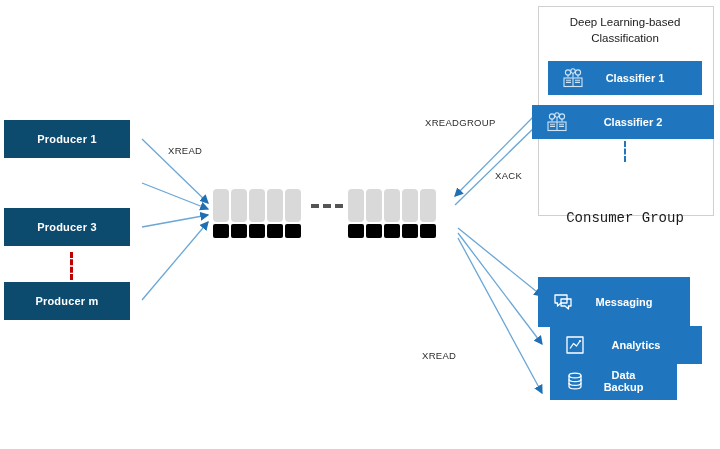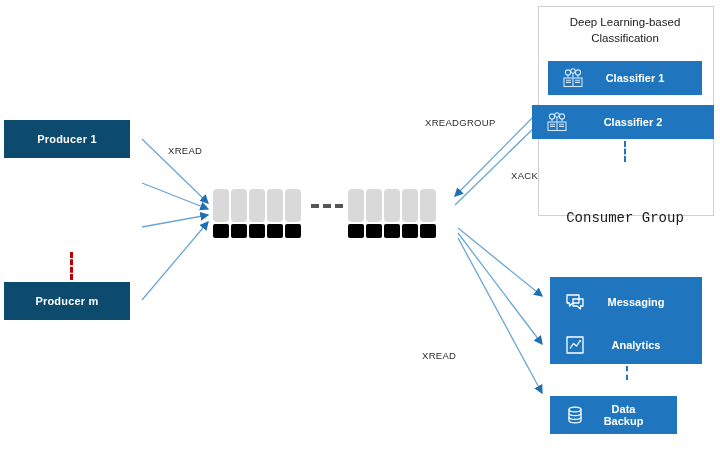--- a/index.html
+++ b/index.html
@@ -58,20 +58,23 @@
 
       <path d="M458,228 L542,296"></path>
       <path d="M458,233 L542,344"></path>
       <path d="M458,238 L542,393"></path>
     </g>
   </svg>
 
   <div class="prod" style="top:120px">
     <span>Producer 1</span>
   </div>
+  <div class="prod" style="top:208px">
+    <span>Producer 3</span>
+  </div>
   <div class="vdash-red" style="top:252px;height:28px"></div>
   <div class="prod" style="top:282px">
     <span>Producer m</span>
   </div>
 
   <div>
     <div class="cell top" style="left:213px;top:189px"></div>
     <div class="cell top" style="left:231px;top:189px"></div>
     <div class="cell top" style="left:249px;top:189px"></div>
     <div class="cell top" style="left:267px;top:189px"></div>
@@ -93,21 +96,21 @@
     <div class="cell top" style="left:420px;top:189px"></div>
     <div class="cell bot" style="left:348px;top:224px"></div>
     <div class="cell bot" style="left:366px;top:224px"></div>
     <div class="cell bot" style="left:384px;top:224px"></div>
     <div class="cell bot" style="left:402px;top:224px"></div>
     <div class="cell bot" style="left:420px;top:224px"></div>
   </div>
 
   <div class="cmd" style="left:168px;top:145px">XREAD</div>
   <div class="cmd" style="left:425px;top:117px">XREADGROUP</div>
-  <div class="cmd" style="left:511px;top:170px">XACK</div>
+  <div class="cmd" style="left:495px;top:170px">XACK</div>
   <div class="cmd" style="left:422px;top:350px">XREAD</div>
 
   <div class="panel"></div>
   <div class="panel-title">
     <div>Deep Learning-based</div>
     <div>Classification</div>
   </div>
 
   <div class="bbox" style="left:548px;top:61px;width:154px;height:34px">
     <span class="ic">
@@ -141,21 +144,21 @@
       </svg>
     </span>
     <span class="lbl">Classifier 2</span>
   </div>
 
   <div class="vdash-blue" style="left:624px;top:141px;height:21px"></div>
 
 
   <div class="caption" style="left:538px;top:210px;width:174px">Consumer Group</div>
 
-  <div class="bbox" style="left:550px;top:277px;width:152px;height:50px">
+  <div class="bbox" style="left:538px;top:277px;width:152px;height:50px">
     <span class="ic">
       <svg width="22" height="20" viewBox="0 0 22 20">
         <g fill="none" stroke="#ffffff" stroke-width="1.3" stroke-linejoin="round">
           <path d="M3,3 H15 V11 H9 L5.5,14 V11 H3 Z"></path>
           <path d="M9,7 H19 V14 H16.5 V17 L13,14 H9 Z"></path>
         </g>
       </svg>
     </span>
     <span class="lbl">Messaging</span>
   </div>
@@ -168,21 +171,21 @@
           <path d="M5,13.5 L8.5,8.5 L11.5,11 L15,6"></path>
           <circle cx="15" cy="6" r="1.1" fill="#ffffff" stroke="none"></circle>
         </g>
       </svg>
     </span>
     <span class="lbl">Analytics</span>
   </div>
 
   <div class="vdash-blue" style="left:626px;top:366px;height:14px"></div>
 
-  <div class="bbox" style="left:550px;top:396px;width:127px;height:38px">
+  <div class="bbox" style="left:550px;top:362px;width:127px;height:38px">
     <span class="ic">
       <svg width="20" height="20" viewBox="0 0 20 20">
         <g fill="none" stroke="#ffffff" stroke-width="1.3">
           <ellipse cx="10" cy="4.5" rx="6" ry="2.4"></ellipse>
           <path d="M4,4.5 V15.5 A6,2.4 0 0 0 16,15.5 V4.5"></path>
           <path d="M4,8.2 A6,2.4 0 0 0 16,8.2"></path>
           <path d="M4,11.9 A6,2.4 0 0 0 16,11.9"></path>
         </g>
       </svg>
     </span>

